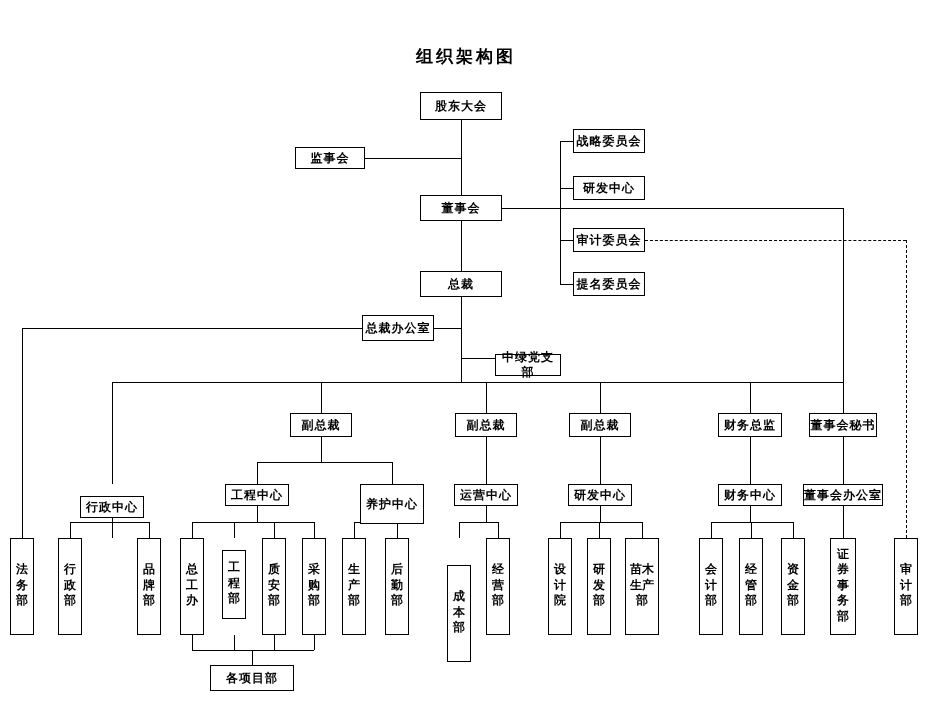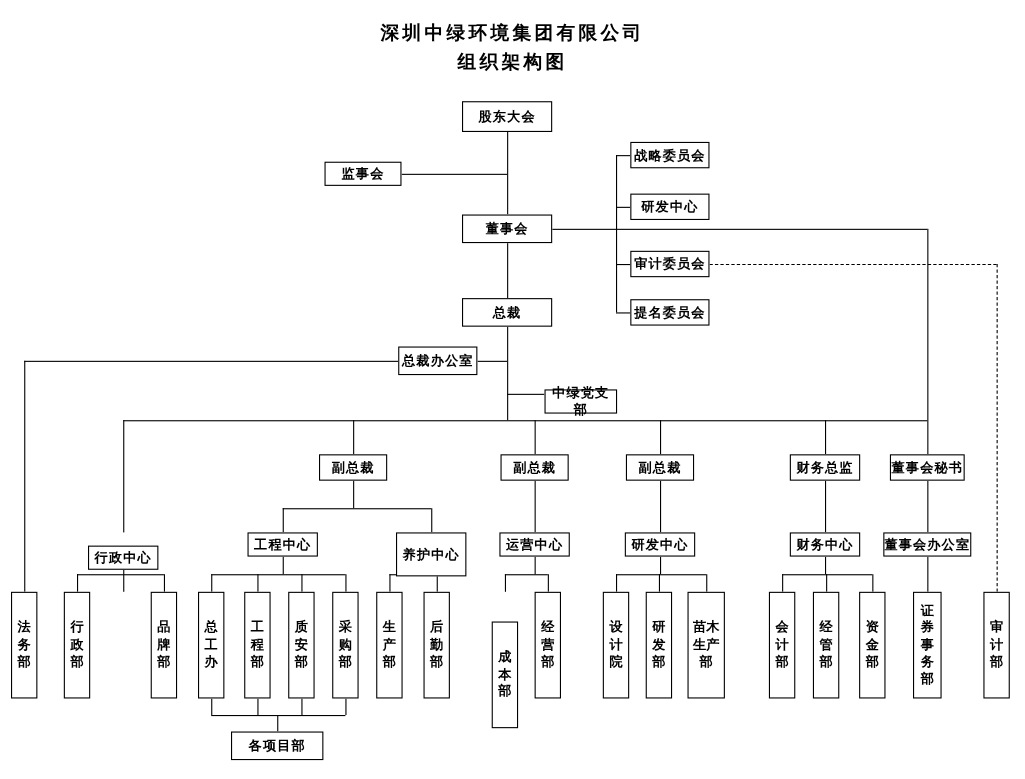--- a/index.html
+++ b/index.html
@@ -15,33 +15,33 @@
   .node {
     position:absolute; box-sizing:border-box;
     border:1px solid #000; background:#fff;
     display:flex; align-items:center; justify-content:center;
     font-size:12px; font-weight:bold; text-align:center; line-height:1.25;
     letter-spacing:1px;
   }
   .vnode {
     padding:4px 2px; word-break:break-all; letter-spacing:0;
     line-height:1.3;
+    font-family:Liberation Mono, monospace;
   }
   .line { position:absolute; background:#000; }
   .hline { height:1px; }
   .vline { width:1px; }
   .hdash { position:absolute; height:0; border-top:1px dashed #000; }
   .vdash { position:absolute; width:0; border-left:1px dashed #000; }
 </style>
 </head>
 <body>
 
 <div class="canvas">
 
-  <div class="title" style="top:18px">深圳中绿环境集团有限公司</div>
   <div class="title" style="top:45px">组织架构图</div>
 
   <div class="line hline" style="left:365px;top:158px;width:96px"></div>
   <div class="line hline" style="left:502px;top:208px;width:341px"></div>
   <div class="line hline" style="left:560px;top:141px;width:13px"></div>
   <div class="line hline" style="left:560px;top:188px;width:13px"></div>
   <div class="line hline" style="left:560px;top:240px;width:13px"></div>
   <div class="line hline" style="left:560px;top:284px;width:13px"></div>
   <div class="line hline" style="left:22px;top:328px;width:340px"></div>
   <div class="line hline" style="left:434px;top:328px;width:27px"></div>
@@ -129,21 +129,21 @@
   <div class="node" style="left:360px;top:484px;width:64px;height:40px">养护中心</div>
   <div class="node" style="left:454px;top:484px;width:64px;height:22px">运营中心</div>
   <div class="node" style="left:568px;top:484px;width:64px;height:22px">研发中心</div>
   <div class="node" style="left:718px;top:484px;width:64px;height:22px">财务中心</div>
   <div class="node" style="left:803px;top:484px;width:80px;height:22px">董事会办公室</div>
 
   <div class="node vnode" style="left:10px;top:538px;width:24px;height:97px">法务部</div>
   <div class="node vnode" style="left:58px;top:538px;width:24px;height:97px">行政部</div>
   <div class="node vnode" style="left:137px;top:538px;width:24px;height:97px">品牌部</div>
   <div class="node vnode" style="left:180px;top:538px;width:24px;height:97px">总工办</div>
-  <div class="node vnode" style="left:222px;top:538px;width:24px;height:97px">工程部</div>
+  <div class="node vnode" style="left:222px;top:550px;width:24px;height:69px">工程部</div>
   <div class="node vnode" style="left:262px;top:538px;width:24px;height:97px">质安部</div>
   <div class="node vnode" style="left:302px;top:538px;width:24px;height:97px">采购部</div>
   <div class="node vnode" style="left:342px;top:538px;width:24px;height:97px">生产部</div>
   <div class="node vnode" style="left:385px;top:538px;width:24px;height:97px">后勤部</div>
   <div class="node vnode" style="left:447px;top:565px;width:24px;height:97px">成本部</div>
   <div class="node vnode" style="left:486px;top:538px;width:24px;height:97px">经营部</div>
   <div class="node vnode" style="left:548px;top:538px;width:24px;height:97px">设计院</div>
   <div class="node vnode" style="left:587px;top:538px;width:24px;height:97px">研发部</div>
   <div class="node vnode" style="left:625px;top:538px;width:34px;height:97px">苗木生产部</div>
   <div class="node vnode" style="left:699px;top:538px;width:24px;height:97px">会计部</div>

